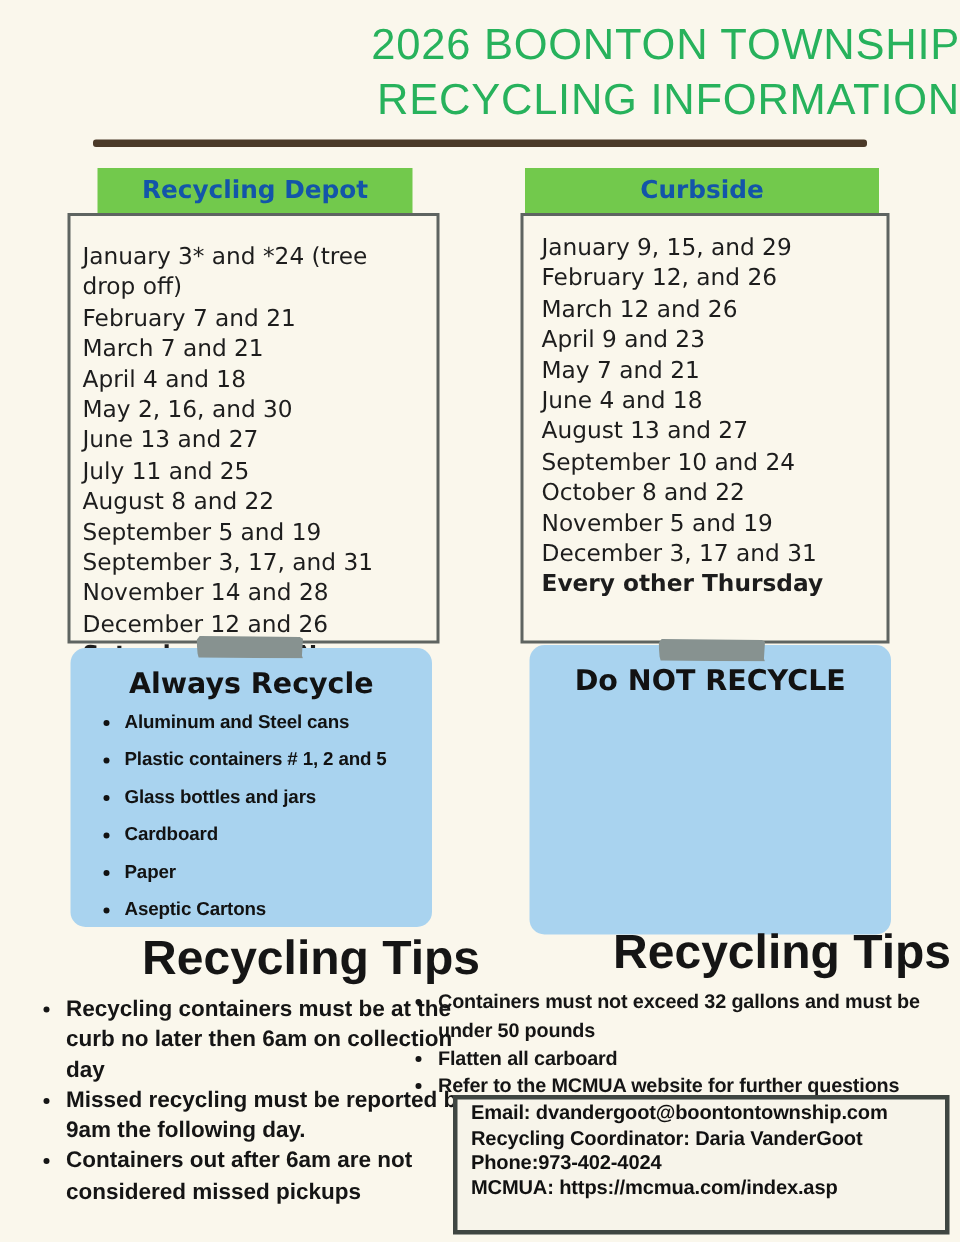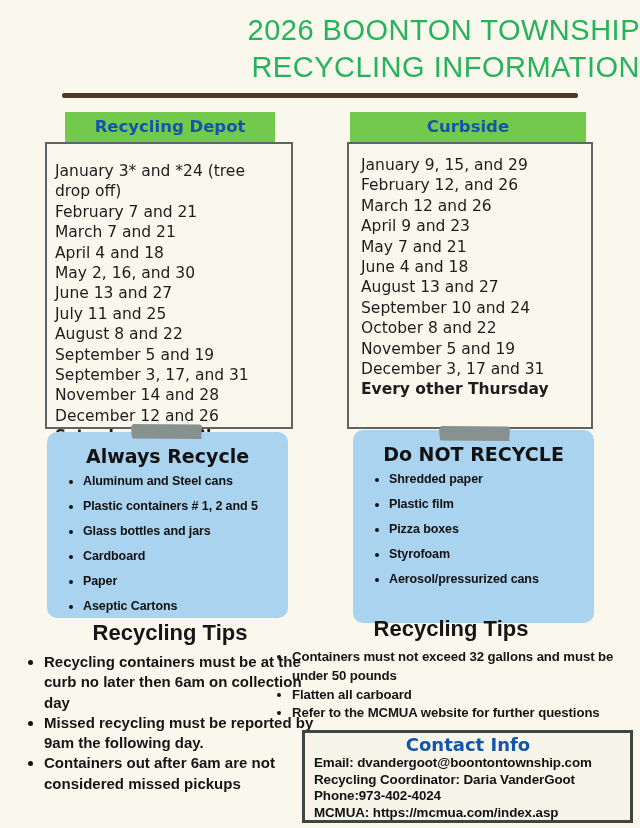--- a/index.html
+++ b/index.html
@@ -42,21 +42,21 @@
               letter-spacing:-.1px;margin-bottom:11px;white-space:nowrap;}
   .tape{position:absolute;background:var(--tape-gray,#879290);width:71px;height:15px;
         clip-path:polygon(0 18%,3% 0,97% 4%,100% 12%,99% 88%,100% 100%,2% 96%,1% 78%);}
   .tape.left{left:84px;top:-8px;}
   .tape.right{left:86px;top:-4px;}
 
   
   .tips{position:absolute;color:#151515;}
   .tips.left{left:20px;top:620px;width:300px;}
   .tips.right{left:268px;top:616px;width:366px;}
-  .tipstitle{text-align:center;font-weight:bold;font-size:22px;}
+  .tipstitle{text-align:right;font-weight:bold;font-size:32px;}
   .tips ul{margin:6px 0 0 0;padding-left:24px;list-style:disc;}
   .tips.left li{font-weight:bold;font-size:15px;line-height:20.3px;padding-right:4px;}
   .tips.right li{font-weight:bold;font-size:13.2px;line-height:18.8px;letter-spacing:-.1px;}
 
   
   .contactbox{position:absolute;left:302px;top:730px;width:331px;height:93px;
               background:var(--contact-bg,#f7f4ea);border:3px solid var(--contact-border,#3f4642);
               box-sizing:border-box;padding:1px 8px 0 9px;}
   .contacttitle{text-align:center;font-family:"DejaVu Sans",sans-serif;font-weight:bold;
                 font-size:18px;color:var(--link-blue,#1355a9);line-height:21px;}
@@ -126,27 +126,20 @@
         <li>Glass bottles and jars</li>
         <li>Cardboard</li>
         <li>Paper</li>
         <li>Aseptic Cartons</li>
       </ul>
   </div>
 
   <div class="bluebox right">
     <div class="tape right"></div>
     <div class="bluetitle">Do NOT RECYCLE</div>
-    <ul>
-        <li>Shredded paper</li>
-        <li>Plastic film</li>
-        <li>Pizza boxes</li>
-        <li>Styrofoam</li>
-        <li>Aerosol/pressurized cans</li>
-      </ul>
   </div>
 
   <div class="tips left">
     <div class="tipstitle">Recycling Tips</div>
     <ul>
         <li>Recycling containers must be at the curb no later then 6am on collection day</li>
         <li>Missed recycling must be reported by 9am the following day.</li>
         <li>Containers out after 6am are not considered missed pickups</li>
       </ul>
   </div>
@@ -154,21 +147,20 @@
   <div class="tips right">
     <div class="tipstitle">Recycling Tips</div>
     <ul>
         <li>Containers must not exceed 32 gallons and must be under 50 pounds</li>
         <li>Flatten all carboard</li>
         <li> Refer to the MCMUA website for further questions</li>
       </ul>
   </div>
 
   <div class="contactbox">
-    <div class="contacttitle">Contact Info</div>
     <div class="contactlines">
         <div>Email: dvandergoot@boontontownship.com</div>
         <div>Recycling Coordinator: Daria VanderGoot</div>
         <div>Phone:973-402-4024</div>
         <div>MCMUA: https://mcmua.com/index.asp</div>
       </div>
   </div>
 
 </div>
 

